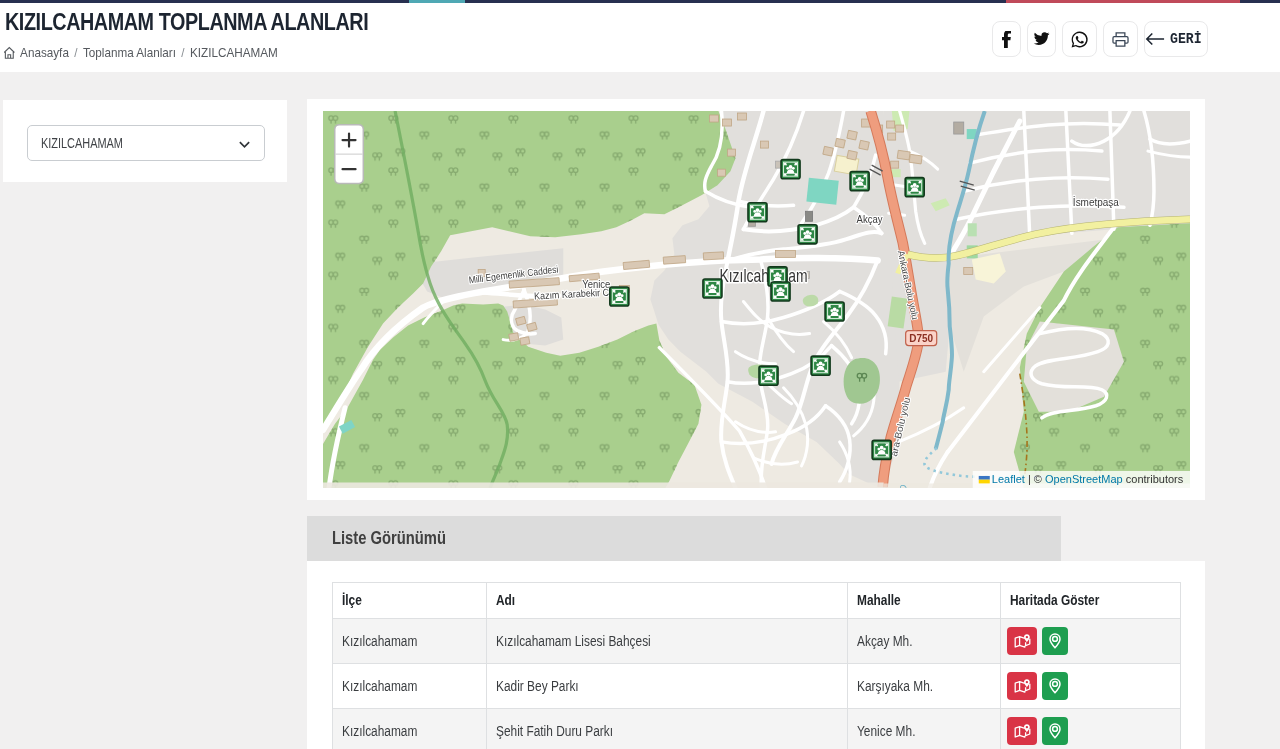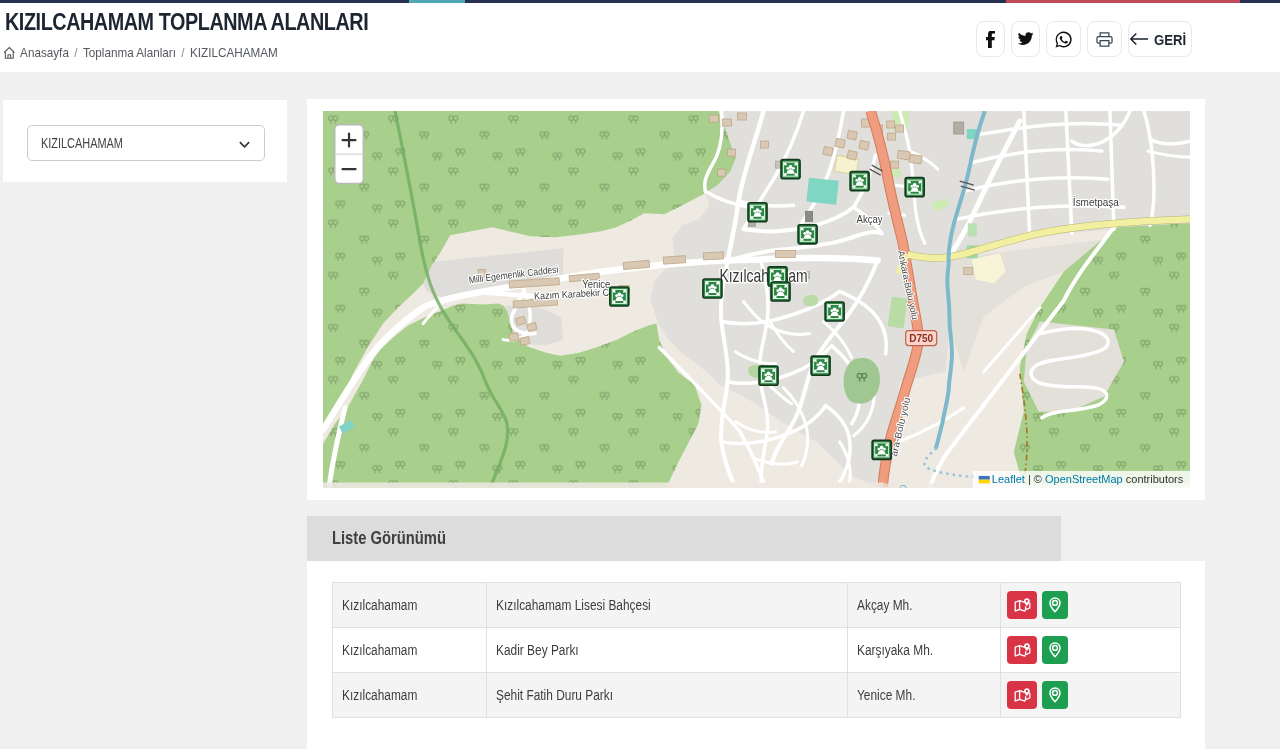--- a/index.html
+++ b/index.html
@@ -8,21 +8,21 @@
   font-family:"Liberation Sans", sans-serif; }
 .topbar { position:absolute; left:0; top:0; width:1280px; height:3px; background:#283050; }
 .topbar .teal { position:absolute; left:409px; top:0; width:56px; height:3px; background:#4fa8b4; }
 .topbar .red  { position:absolute; left:1006px; top:0; width:234px; height:3px; background:#c04a5a; }
 .header { position:absolute; left:0; top:3px; width:1280px; height:69px; background:#fff; }
 h1.title { position:absolute; left:5px; top:6px; font-size:23px; font-weight:bold;
   color:#1d2531; letter-spacing:-0.5px; transform:scaleX(0.86); transform-origin:left top; white-space:nowrap; }
 .crumbs { position:absolute; left:3px; top:42px; font-size:13px; color:#55595e; white-space:nowrap; transform:scaleX(0.90); transform-origin:left top;}
 .crumbs .sep { color:#8a8f94; margin:0 6px; }
 .crumbs svg { vertical-align:-3px; margin-right:5px; }
-.social { position:absolute; right:88px; top:18px; height:36px; display:flex; gap:6px; }
+.social { position:absolute; right:72px; top:18px; height:36px; display:flex; gap:6px;font-family:Liberation Mono, monospace; }
 .sbtn { height:36px; border:1px solid #e9e9ea; border-radius:8px; background:#fff;
   display:flex; align-items:center; justify-content:center; color:#1d2531; }
 .sbtn.i { width:29px; }
 .sbtn.w { width:35px; }
 .sbtn.geri { width:64px; font-size:15px; font-weight:bold; color:#1d2531; gap:5px;}
 .pagebg { position:absolute; left:0; top:72px; width:1280px; height:677px; background:#f1f0f0; }
 
 .side { position:absolute; left:3px; top:100px; width:284px; background:#fff; }
 .side .hd { height:44px; background:#dcdbda; display:flex; align-items:center; padding-left:24px;
   font-size:18px; font-weight:bold; color:#2b2b2b; }
@@ -388,20 +388,26 @@
   </div>
 <div class="tablecard">
   <table class="lst">
     <colgroup>
         <col style="width:154px">
         <col style="width:362px">
         <col style="width:153px">
         <col style="width:180px">
       </colgroup>
     <tbody>
+        <tr>
+          <th><span class="cx">İlçe</span></th>
+          <th><span class="cx">Adı</span></th>
+          <th><span class="cx">Mahalle</span></th>
+          <th><span class="cx">Haritada Göster</span></th>
+        </tr>
     <tr class="odd">
           <td><span class="cx">Kızılcahamam</span></td>
           <td><span class="cx">Kızılcahamam Lisesi Bahçesi</span></td>
           <td><span class="cx">Akçay Mh.</span></td>
           <td class="acts"><span class="abtn red">
               <svg width="17" height="16" viewBox="0 0 17 16">
                 <g fill="none" stroke="#fff" stroke-width="1.3" stroke-linejoin="round">
                   <path d="M1.2 5.2 L5.6 3.6 V12.4 L1.2 14 Z M5.6 3.6 L10.8 5.4 M11.6 9.2 V12.6 L15.8 11 V5.8 M5.6 12.4 L10.8 14.2 V12.8"></path>
                 </g>
                 <path d="M12.9 1.2c-1.7 0-2.9 1.2-2.9 2.9 0 2 2.9 5.1 2.9 5.1s2.9-3.1 2.9-5.1c0-1.7-1.2-2.9-2.9-2.9zm0 4.1a1.2 1.2 0 1 1 0-2.4 1.2 1.2 0 0 1 0 2.4z" fill="#fff"></path>

